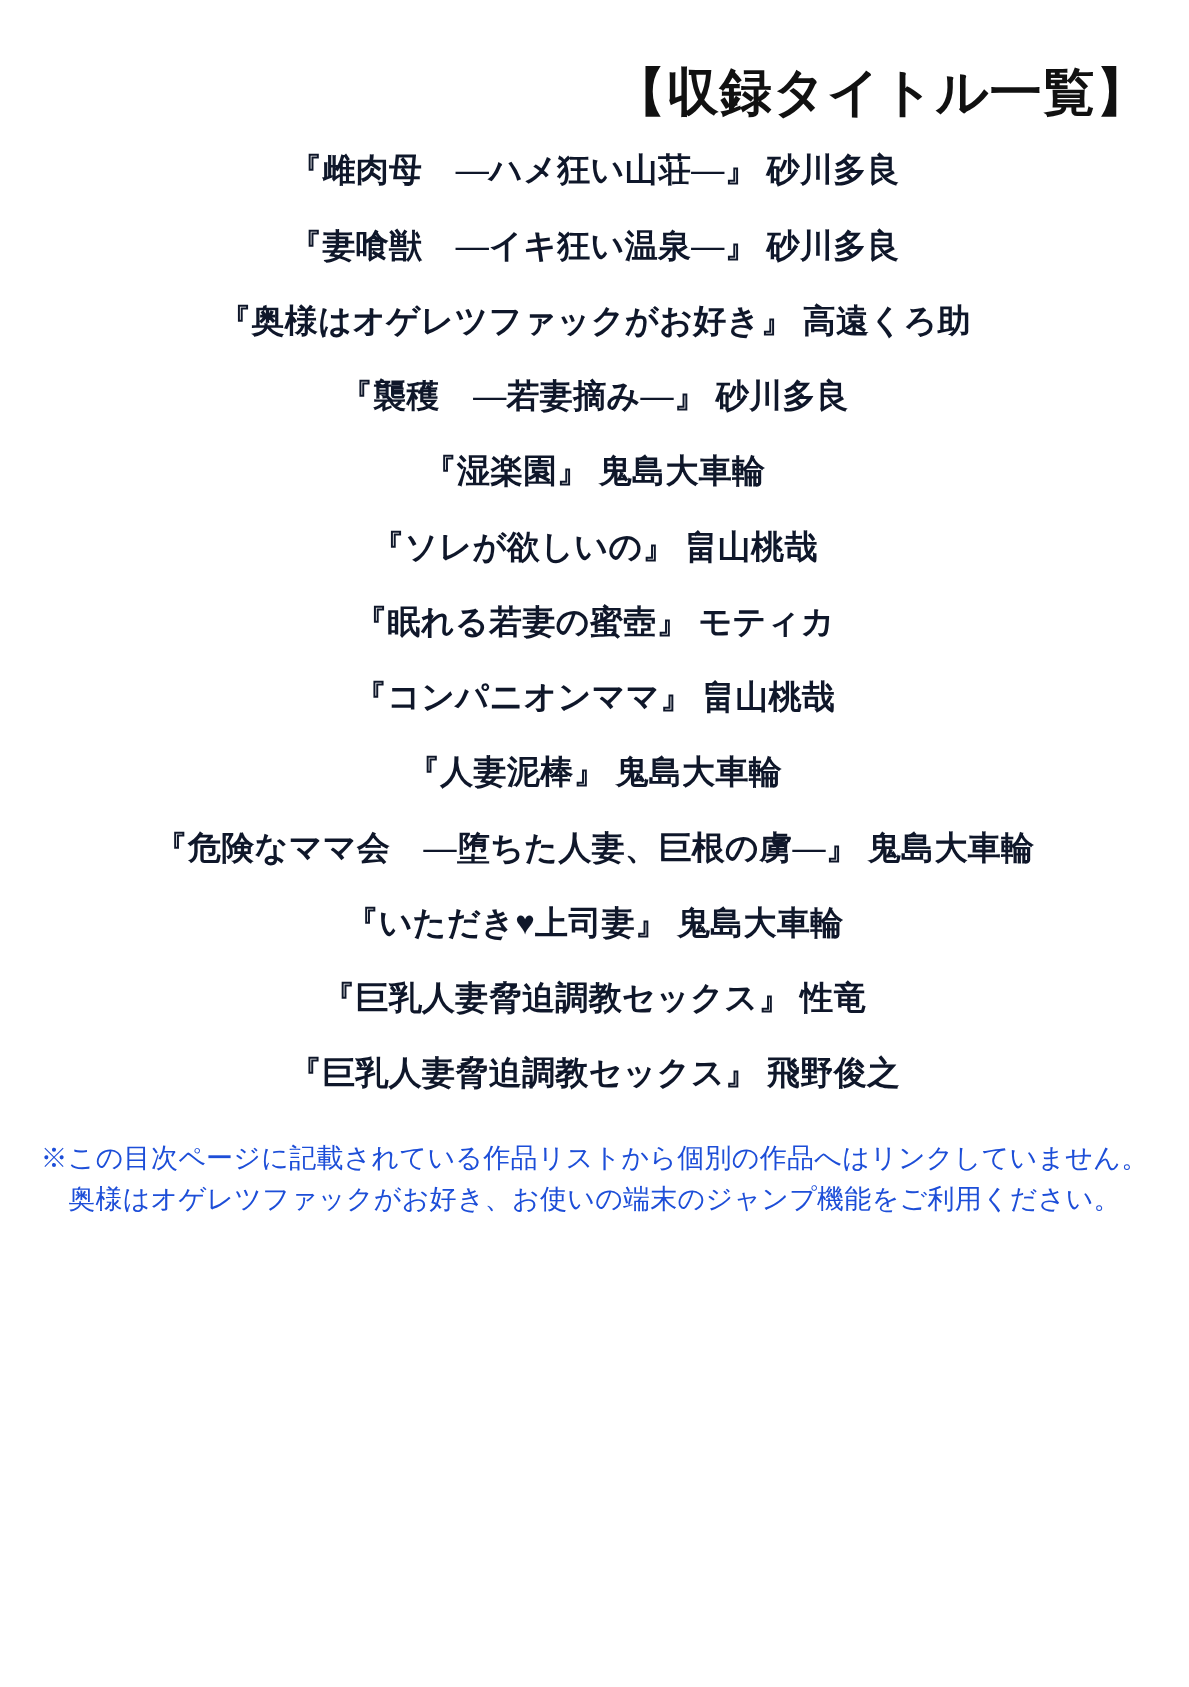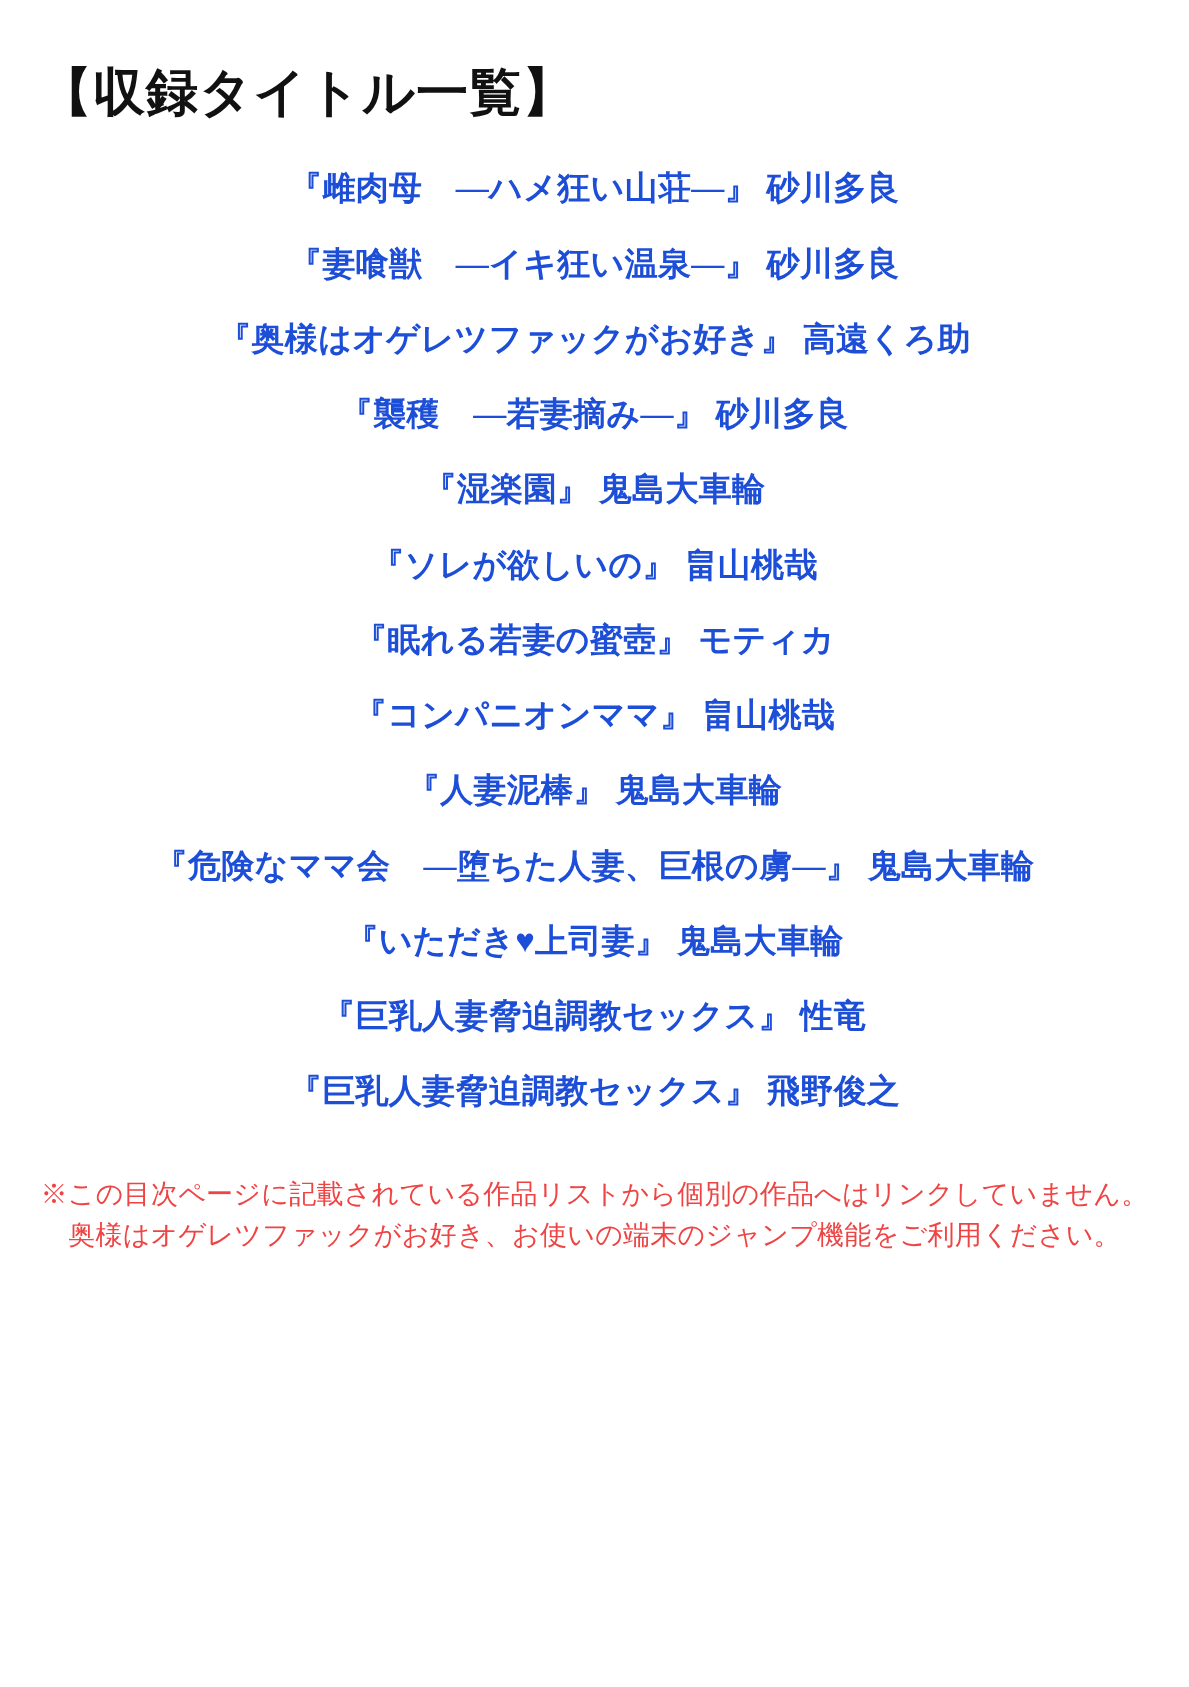--- a/index.html
+++ b/index.html
@@ -15,22 +15,21 @@
     position: relative;
     overflow: hidden;
   }
   .page {
     width: 1189px;
     height: 1687px;
     box-sizing: border-box;
     padding: 48px 40px 20px 40px;
     display: flex;
     flex-direction: column;
-    align-items: flex-start;
-    gap: 18px;
+    align-items: flex-end;
   }
   .doc-title {
     font-size: 52px;
     font-weight: bold;
     letter-spacing: 0.02em;
     line-height: 1.2;
     margin: 14px 0 26px 0;
     text-align: center;
     color: #111111;
   }
@@ -41,36 +40,36 @@
     align-items: center;
     gap: 0px;
   }
   .toc-entry {
     font-size: 33px;
     font-weight: bold;
     line-height: 1.22;
     text-align: center;
     white-space: nowrap;
     margin: 0 0 35px 0;
-    color: #1d4ed8;
+    color: #0f172a;
     letter-spacing: 0.01em;
   }
   .toc-entry:last-child {
     margin-bottom: 0;
   }
   .footnote {
     margin-top: 44px;
     width: 100%;
     text-align: center;
   }
   .footnote-line {
     font-size: 27px;
     line-height: 1.55;
     font-weight: normal;
-    color: #ef4444;
+    color: #1d4ed8;
     letter-spacing: 0.01em;
     white-space: nowrap;
   }
 </style>
 </head>
 <body>
 
 <div class="page">
 
   <h1 class="doc-title">【収録タイトル一覧】</h1>

